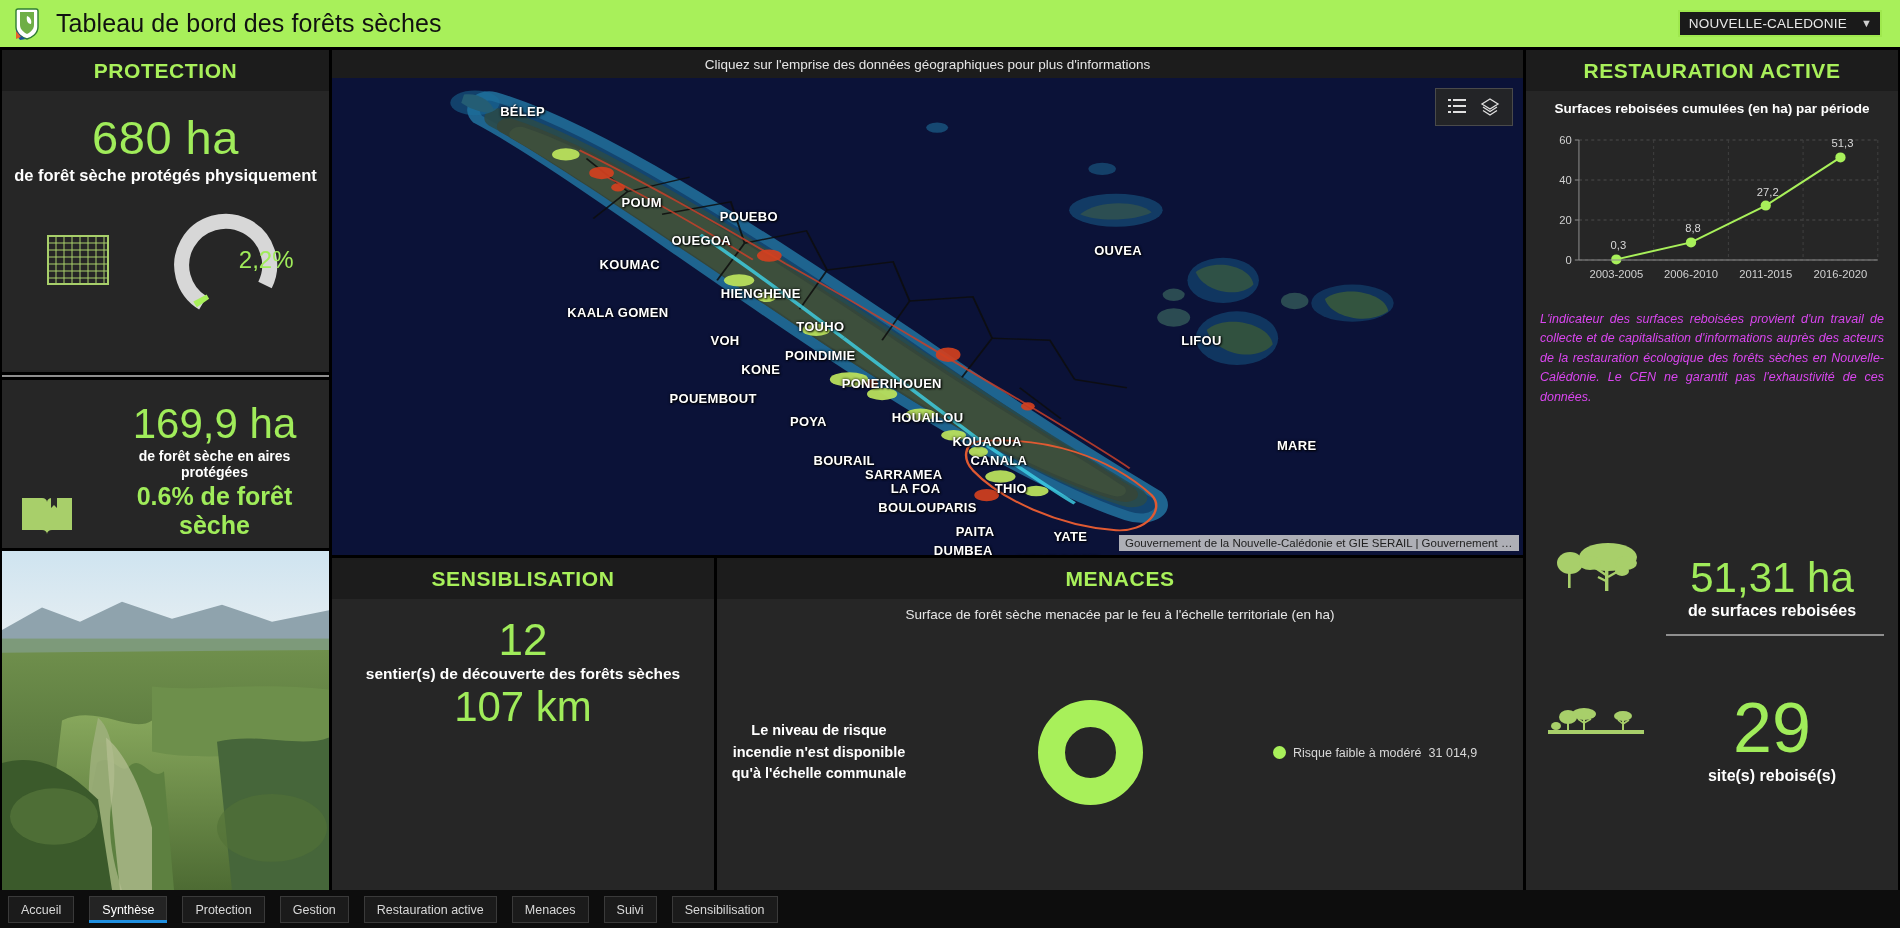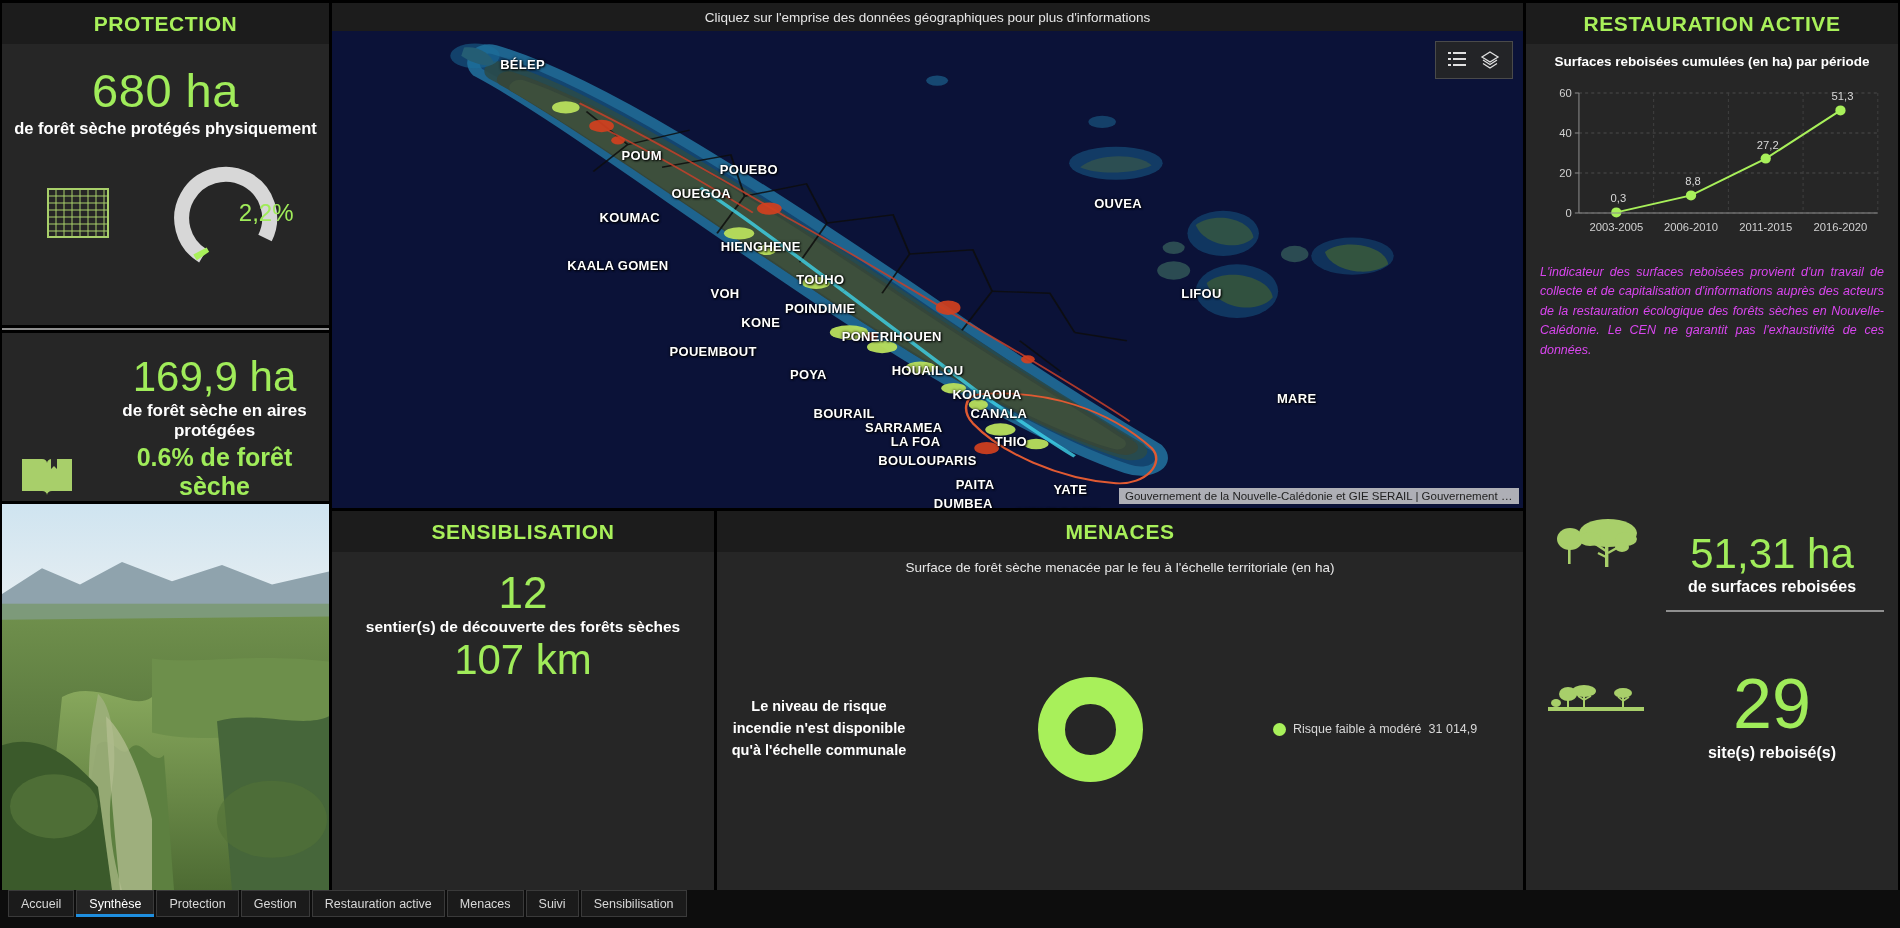--- a/index.html
+++ b/index.html
@@ -96,21 +96,21 @@
     position: absolute; right: -6px; top: 50%;
     transform: translateY(-50%);
     font-size: 24px; color: #a0ec5a;
   }
 
   .aires-card { flex: none; }
   .aires-row { display: flex; align-items: flex-end; padding: 22px 12px 20px 16px; gap: 32px; }
   .book-icon { width: 58px; height: 48px; flex: none; margin-right: 4px;}
   .aires-txt { flex: 1 1 auto; text-align: center; }
   .aires-num { font-size: 42px; color: #a0ec5a; font-weight: 300; line-height: 1.05; }
-  .aires-l1 { color: #fff; font-size: 17px; font-weight: bold; margin-top: 2px; }
+  .aires-l1 { color: #fff; font-size: 14px; font-weight: bold; margin-top: 2px; }
   .aires-l2 { color: #a0ec5a; font-size: 25px; font-weight: 700; margin-top: 2px; }
 
   .photo-card { flex: 1 1 auto; overflow: hidden; position: relative; min-height: 0; }
   .photo { position: absolute; inset: 0; }
 
   
   .map-card { flex: none; height: 505px; display: flex; flex-direction: column; }
   .map-hint {
     background: #1c1c1c; text-align: center;
     color: #e6e6e6; font-size: 13.5px;
@@ -189,21 +189,21 @@
   .r-kpi-num { font-size: 42px; color: #a0ec5a; font-weight: 300; line-height: 1.05; }
   .r-kpi-num.big { font-size: 70px; }
   .r-kpi-sub { color: #fff; font-weight: bold; font-size: 16px; margin-top: 2px; }
   .r-sep { height: 2px; background: #8f8f8f; margin: 8px 14px 6px 140px; }
   .r-spacer { flex: 1 1 auto; }
 
   
   .tabbar {
     height: 38px; min-height: 38px;
     background: #0d0d0d;
-    display: flex; align-items: flex-start; gap: 2px;
+    display: flex; align-items: center; gap: 15px;
     padding: 0 8px;
   }
   .tab {
     background: #1b1b1b;
     border: 1px solid #3a3a3a;
     color: #d8d8d8; font-size: 12.5px;
     padding: 6px 12px 5px 12px;
     position: relative;
     white-space: nowrap;
   }
@@ -211,20 +211,37 @@
   .tab.active::after {
     content: ""; position: absolute; left: -1px; right: -1px; bottom: -1px;
     height: 3px; background: #1f8fe0;
   }
 </style>
 </head>
 <body>
 
 <div class="app">
 
+  <div class="header">
+    <div class="logo">
+      <svg width="30" height="33" viewBox="0 0 30 33">
+        <path d="M4 2 h18 a2 2 0 0 1 2 2 v16 c0 7 -7 11 -11 12 c-4 -1 -11 -5 -11 -12 V4 a2 2 0 0 1 2 -2z" fill="#fff" stroke="#2f7d32" stroke-width="1.4"></path>
+        <path d="M6 5 h14 v13 c0 5 -5 8 -7 9 c-2 -1 -7 -4 -7 -9z" fill="#6fae46"></path>
+        <path d="M13 9 c3 1 5 4 4 8 c-3 0 -5 -3 -4 -8z" fill="#fff"></path>
+        <path d="M2 22 c4 8 10 10 10 10 l-6 1 c-3 -3 -4 -7 -4 -11z" fill="#1b4f9c"></path>
+        <path d="M2 24 l5 6 l-5 2z" fill="#e8622a"></path>
+      </svg>
+    </div>
+    <div class="header-title">Tableau de bord des forêts sèches</div>
+    <div class="header-spacer"></div>
+    <div class="region-select">
+      <span>NOUVELLE-CALEDONIE</span>
+      <span class="caret">▼</span>
+    </div>
+  </div>
 
   <div class="body">
 
     <div class="col-left">
 
       <div class="card prot-card" style="height:322px;">
         <div class="card-head">PROTECTION</div>
         <div class="kpi-big">680 ha</div>
         <div class="kpi-sub">de forêt sèche protégés physiquement</div>
         <div class="gauge-row">

